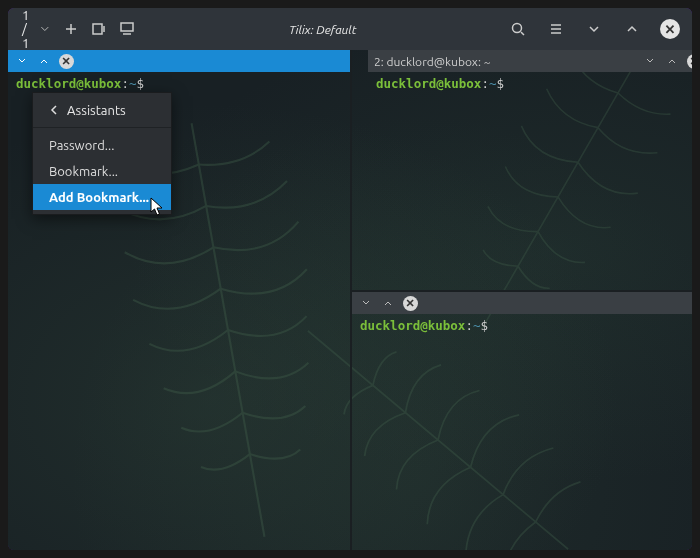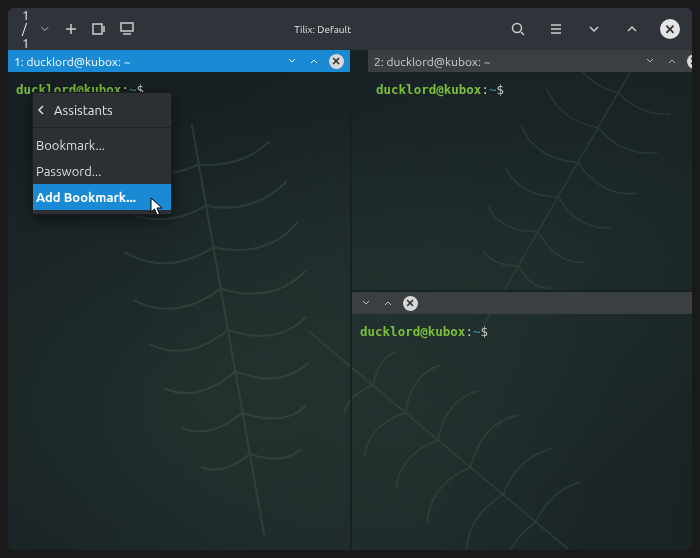--- a/index.html
+++ b/index.html
@@ -24,21 +24,21 @@
   
   .titlebar {
     height: 42px;
     background: #2f343a;
     display: flex;
     align-items: center;
     padding: 0 8px;
     gap: 4px;
   }
   .titlebar .left { display:flex; align-items:center; gap:0; }
-  .titlebar .center { flex:1; text-align:center; color:#e8e8e8; font-size:10px; }
+  .titlebar .center { flex:1; text-align:center; color:#e8e8e8; font-size:12px;font-style:italic; }
   .titlebar .right { display:flex; align-items:center; gap:10px; }
   .tb-btn {
     width:28px; height:28px;
     display:flex; align-items:center; justify-content:center;
     color:#ccc; cursor:pointer;
   }
   .tb-btn svg { width:16px; height:16px; stroke:#ccc; fill:none; stroke-width:1.5; }
   .session-counter {
     color:#eee; padding:0 6px; display:flex; align-items:center; gap:4px;
   }
@@ -83,21 +83,21 @@
     cursor:pointer;
   }
   .pane-header .x-circle {
     width:15px; height:15px; border-radius:50%;
     background:#d8d8d8; color:#333;
     display:flex; align-items:center; justify-content:center;
     font-size:11px; font-weight:bold;
   }
   .pane-body {
     position:absolute; left:0; right:0; top:22px; bottom:0;
-    padding:10px 8px;
+    padding:4px 8px;
     font-family: "DejaVu Sans Mono", monospace;
     font-size:12.5px;
   }
   .prompt .user { color:#7bbf3a; font-weight:bold; }
   .prompt .at { color:#7bbf3a; font-weight:bold; }
   .prompt .host { color:#7bbf3a; font-weight:bold; }
   .prompt .path { color:#4b8fa9; }
   .prompt .sep { color:#ccc; }
   .prompt .dollar { color:#ccc; }
   .divider-v {
@@ -112,21 +112,21 @@
   .context-menu {
     position:absolute;
     background:#2c2f33;
     border:1px solid #1a1c1e;
     box-shadow:0 4px 14px rgba(0,0,0,.5);
     padding:4px 0;
     min-width:140px;
     z-index:50;
   }
   .menu-item {
-    padding:6px 3px;
+    padding:6px 16px;
     color:#ddd; font-size:13px;
     display:flex; align-items:center; gap:8px;
     cursor:pointer;
   }
   .menu-item.header { color:#e8e8e8; }
   .menu-item.highlight {
     background:#1a8ad4; color:#fff;font-weight:bold;
   }
   .menu-sep { height:1px; background:#1f2225; margin:4px 0; }
   .cursor-arrow {
@@ -247,21 +247,20 @@
           <path d="M50 100 Q72 112 88 100"></path>
         <path d="M50 125 Q30 137 15 127"></path>
           <path d="M50 125 Q70 137 85 127"></path>
         <path d="M50 150 Q35 158 26 152"></path>
           <path d="M50 150 Q65 158 74 152"></path>
       </g>
     </svg>
 
     <div class="pane" style="left:0; top:0; width:342px; height:500px;">
       <div class="pane-header active">
-        <span class="title">1: ducklord@kubox: ~</span>
         <span class="chev">
           <svg width="12" height="12" viewBox="0 0 12 12">
               <path d="M3 4l3 3 3-3" stroke="#fff" fill="none"></path>
             </svg>
         </span>
         <span class="max">
           <svg width="12" height="12" viewBox="0 0 12 12">
               <path d="M3 8l3-3 3 3" stroke="#fff" fill="none"></path>
             </svg>
         </span>
@@ -328,24 +327,24 @@
 
     <div class="context-menu" style="left:24px; top:42px;">
       <div class="menu-item header">
         <svg width="10" height="10" viewBox="0 0 10 10">
             <path d="M7 1L3 5l4 4" stroke="#ddd" fill="none" stroke-width="1.5"></path>
           </svg>
         <span>Assistants</span>
       </div>
       <div class="menu-sep"></div>
       <div class="menu-item">
+        <span>Password...</span>
+      </div>
+      <div class="menu-item">
         <span>Bookmark...</span>
-      </div>
-      <div class="menu-item">
-        <span>Password...</span>
       </div>
       <div class="menu-item highlight">
         <span>Add Bookmark...</span>
       </div>
     </div>
 
     <svg class="cursor-arrow" style="left:142px; top:147px;" viewBox="0 0 16 22">
       <path d="M1 1 L1 15 L4.5 12 L7 18 L9.5 17 L7 11 L12 11 Z" fill="#fff" stroke="#000" stroke-width="1"></path>
     </svg>
 

